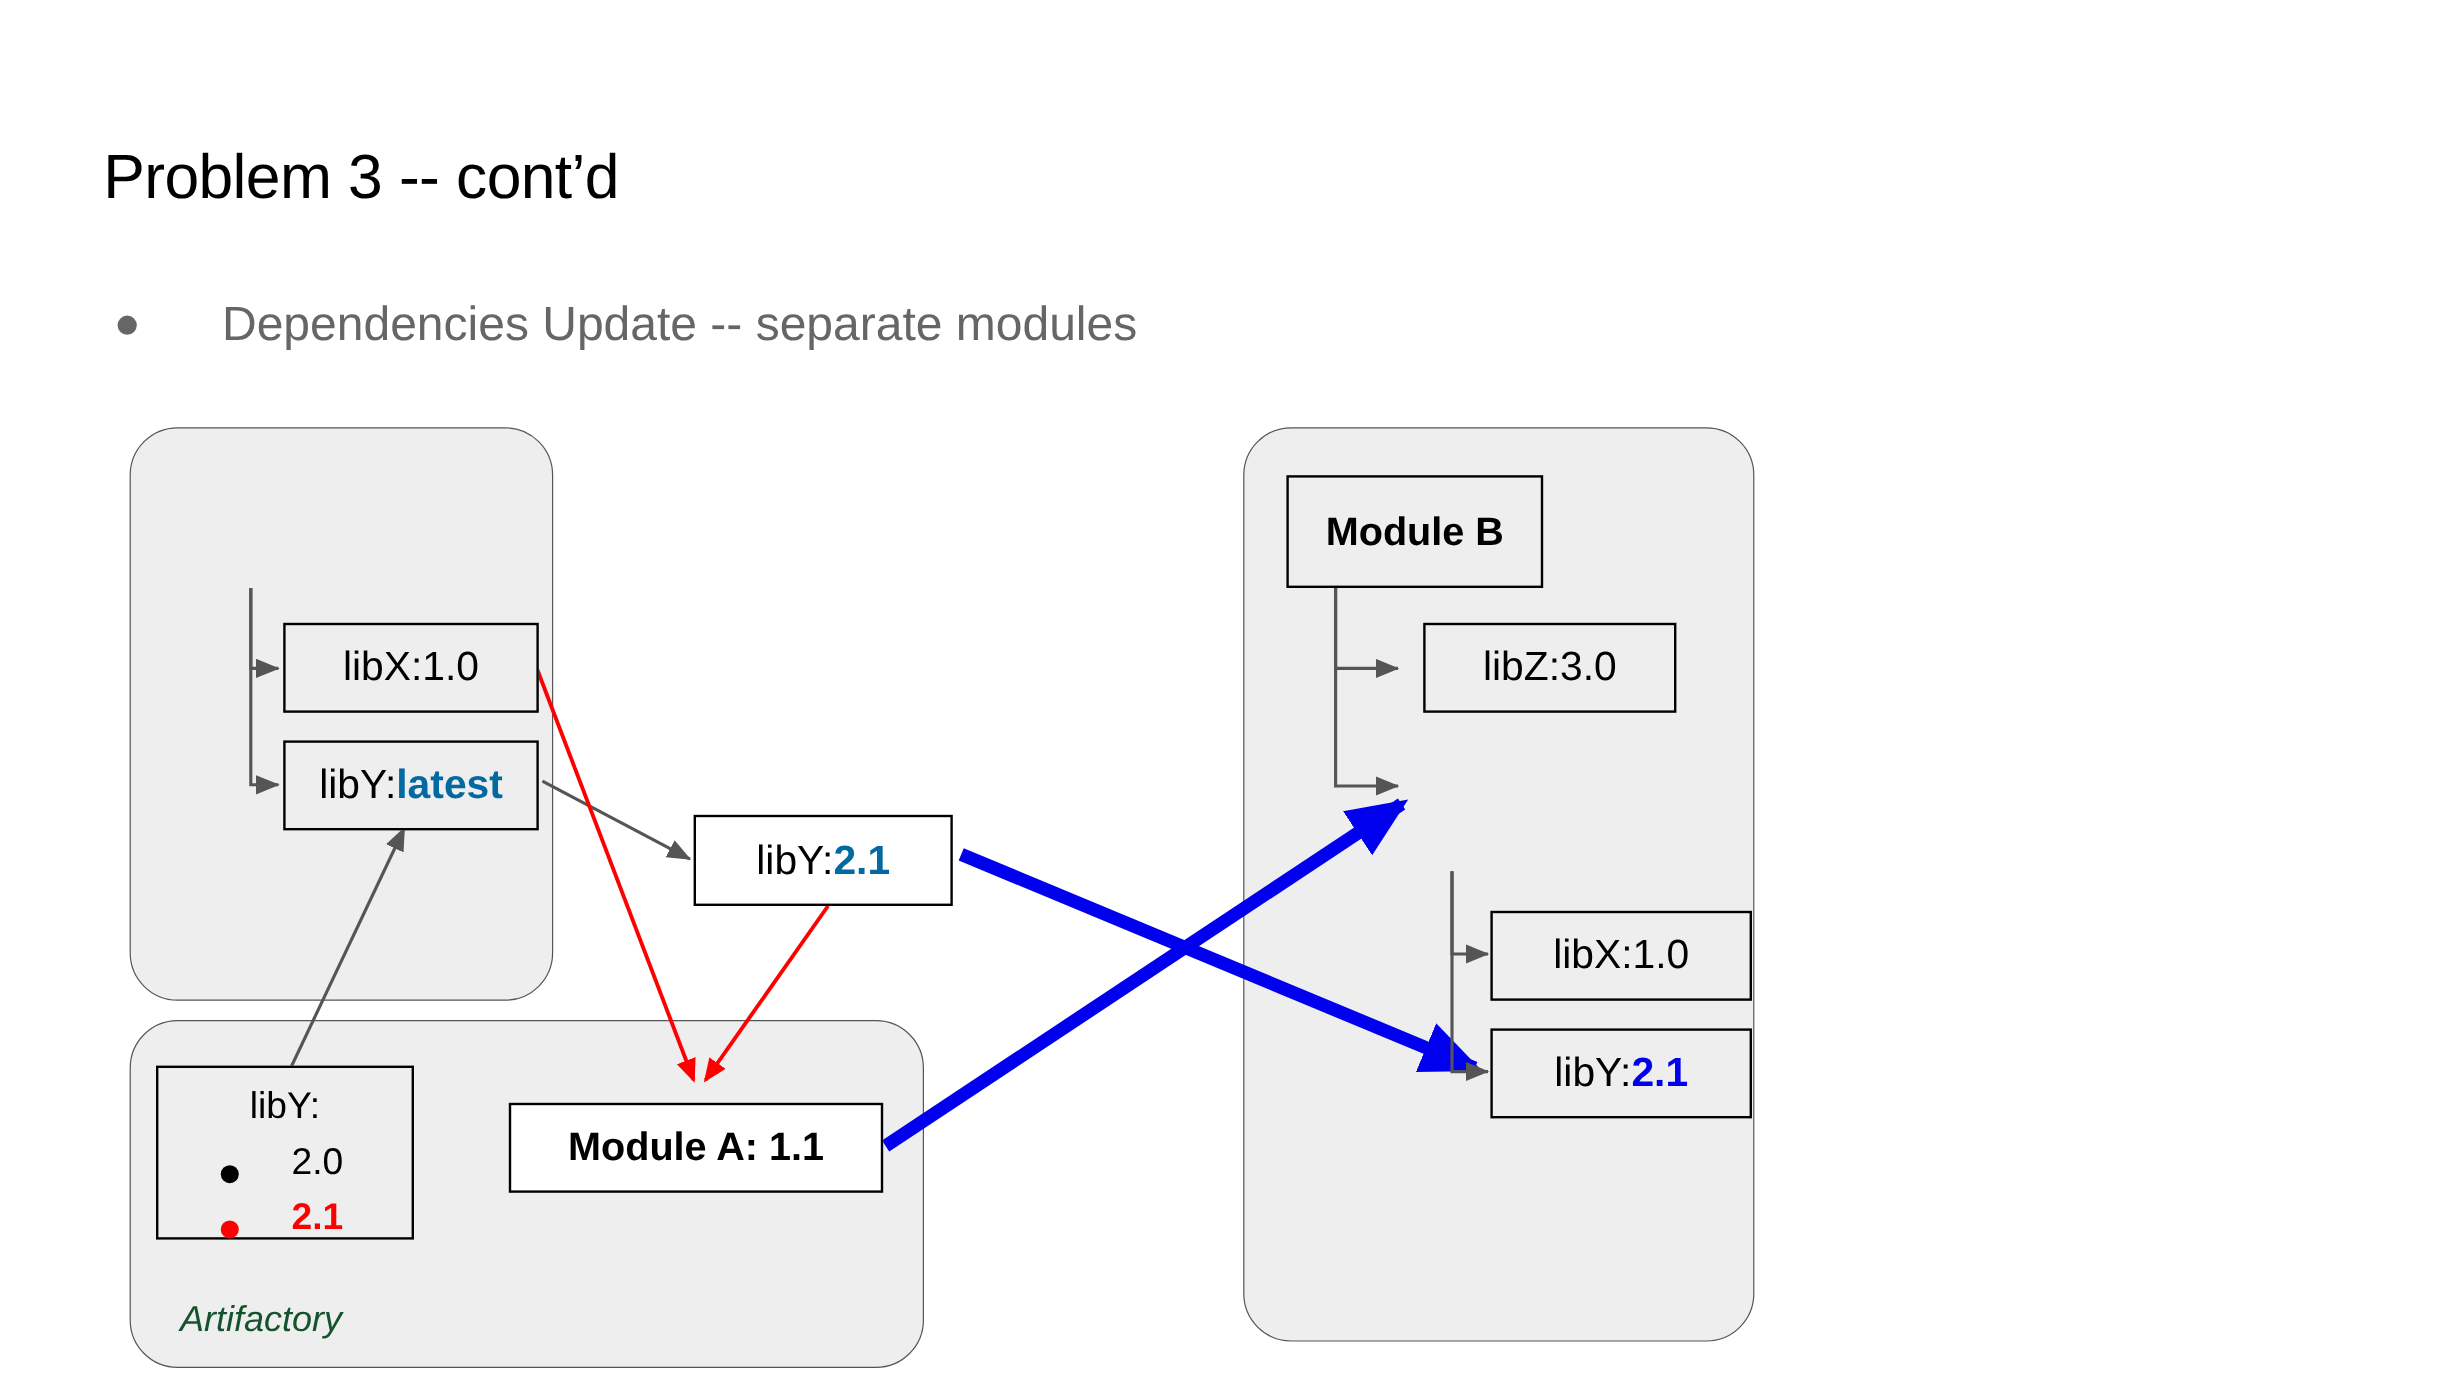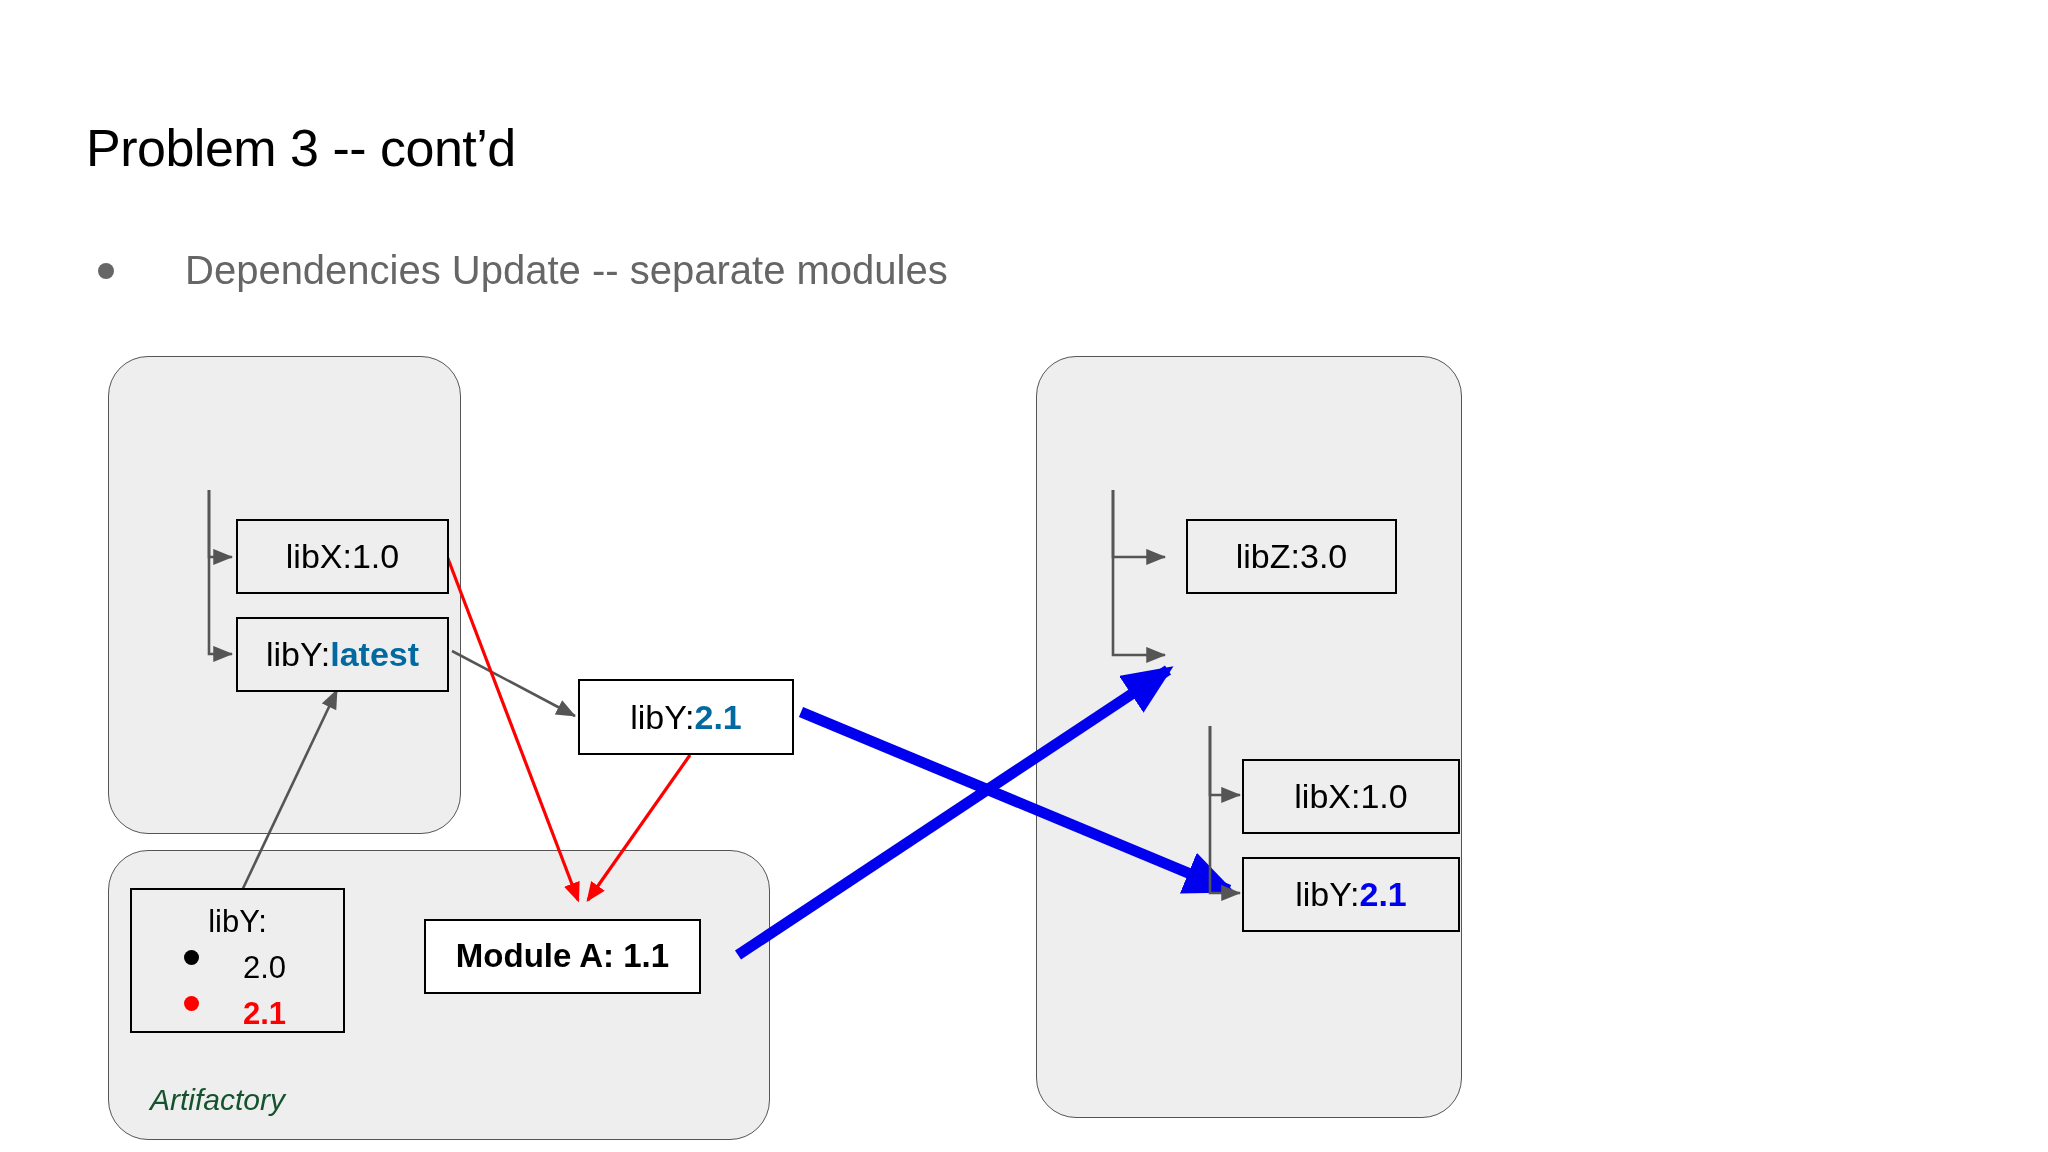--- a/index.html
+++ b/index.html
@@ -62,21 +62,21 @@
   .red { color:#0369a1; font-weight:bold; }
   .blue { color:#0000ee; font-weight:bold; }
 
   
   .ver-box {
     position:absolute; box-sizing:border-box;
     border:2.6px solid #000000; background:#eeeeee;
     padding:14px 18px 16px 18px;
   }
   .ver-title { font-size:31px; color:#000; text-align:center; }
-  .ver-item { display:flex; align-items:flex-start; margin-top:10px; }
+  .ver-item { display:flex; align-items:flex-end; margin-top:10px; }
   .ver-mark {
     width:15px; height:15px; border-radius:50%;
     margin-left:34px; margin-right:44px; flex:0 0 auto;
   }
   .ver-mark.black { background:#000000; }
   .ver-mark.red { background:#ff0000; }
   .ver-val { font-size:31px; color:#000000; }
   .ver-val.red { color:#ff0000; font-weight:bold; }
 
   svg.edges { position:absolute; left:0; top:0; width:2048px; height:1152px; pointer-events:none; }
@@ -179,24 +179,27 @@
       <span class="ver-mark red"></span>
       <span class="ver-val red">2.1</span>
     </div>
   </div>
 
   <div class="node white" style="left:578px; top:679px; width:216px; height:76px;">
     <span>libY:</span>
       <span class="red">2.1</span>
   </div>
 
-  <div class="node bold white" style="left:424px; top:919px; width:277px; height:75px;">
+  <div class="node bold white" style="left:424px; top:919px; width:312px; height:75px;">
     <span>Module A: 1.1</span>
   </div>
 
+  <div class="node bold" style="left:1072px; top:396px; width:214px; height:94px;">
+    <span>Module B</span>
+  </div>
 
   <div class="node" style="left:1186px; top:519px; width:211px; height:75px;">
     <span>libZ:3.0</span>
   </div>
 
 
   <div class="node" style="left:1242px; top:759px; width:218px; height:75px;">
     <span>libX:1.0</span>
   </div>
 

